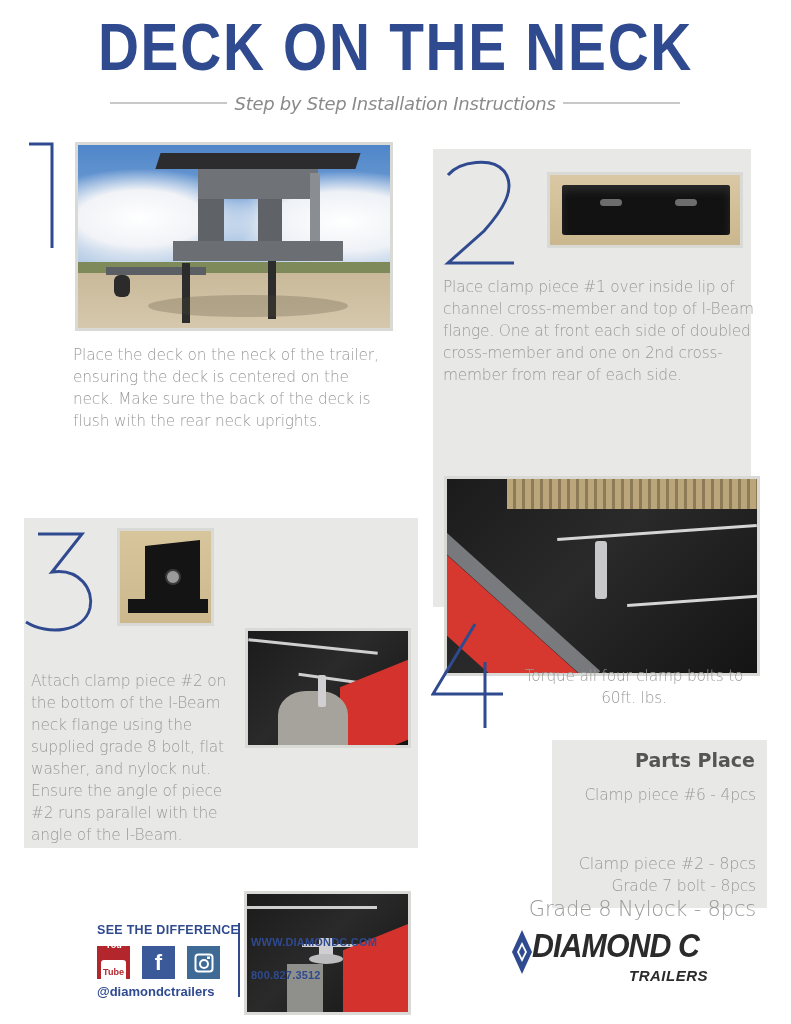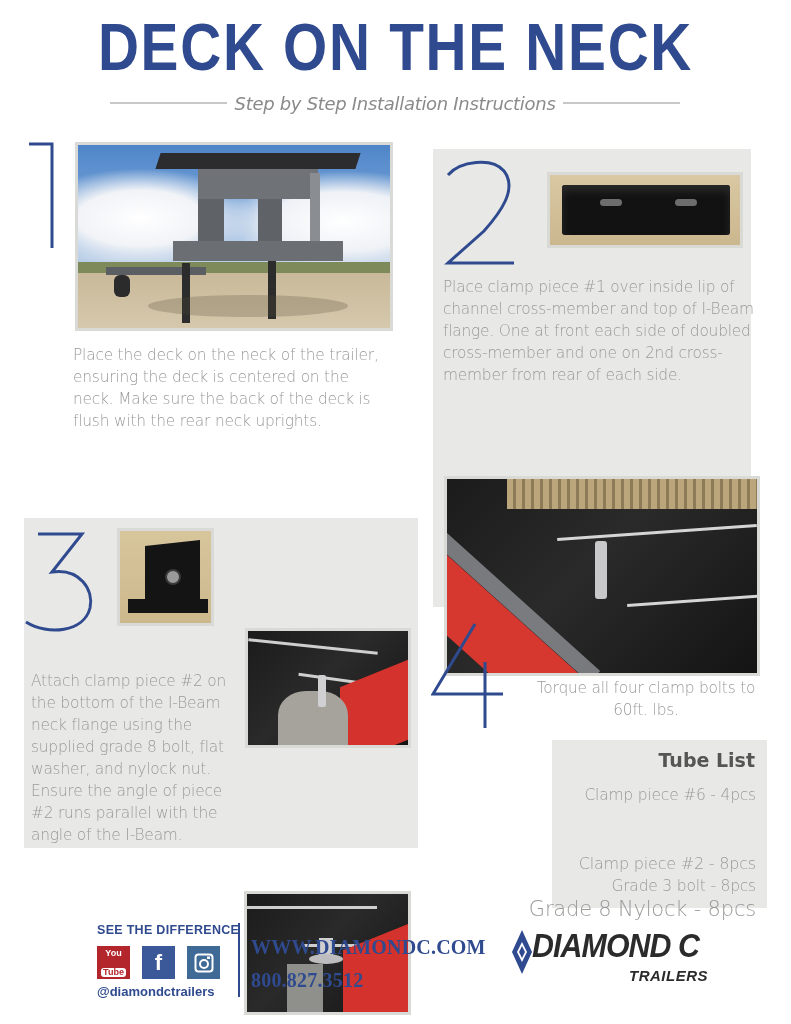--- a/index.html
+++ b/index.html
@@ -40,21 +40,21 @@
         linear-gradient(180deg, #4f86c9 0%, #7aa5d8 40%, #b7cde6 62%);
     }
     .ph-clamp1 { background: linear-gradient(180deg, #d9c8a3 0%, #cbb78e 100%); position: relative; }
     .ph-dark { background: linear-gradient(135deg, #1b1b1b 0%, #2a2a2a 45%, #141414 100%); position: relative; }
     .ph-clamp2 { background: linear-gradient(180deg, #d7c59c 0%, #cdb88d 100%); position: relative; }
 
     
     .see-diff { font-family: "Liberation Sans", sans-serif; font-weight: bold; font-size: 12.5px; color: #2f4a8e; letter-spacing: 0.3px; }
     .handle { font-family: "Liberation Sans", sans-serif; font-weight: bold; font-size: 13px; color: #2f4a8e; }
     .social { width: 33px; height: 33px; display: flex; align-items: center; justify-content: center; color: #ffffff; font-family: "Liberation Sans", sans-serif; font-weight: bold; }
-    .web { font-family: Liberation Serif, serif; font-weight: bold; font-size: 20px; color: #2f4a8e; letter-spacing: 0.2px; }
+    .web { font-family: Liberation Sans, sans-serif; font-weight: bold; font-size: 11px; color: #2f4a8e; letter-spacing: 0.2px; }
     .brand { font-family: "Liberation Sans", sans-serif; font-weight: bold; font-style: italic; color: #2b2b2b; }
   </style>
 </head>
 <body>
 
 <div class="abs title">DECK ON THE NECK</div>
 <div class="abs subtitle-row">
   <div class="subtitle-line"></div>
   <div class="subtitle">Step by Step Installation Instructions</div>
   <div class="subtitle-line"></div>
@@ -133,38 +133,38 @@
     <div class="abs" style="left:72px;top:44px;width:14px;height:18px;background:#cfcfd1;"></div>
     <div class="abs" style="left:62px;top:60px;width:34px;height:10px;background:#bdbdbf;border-radius:50%;"></div>
   </div>
 </div>
 
 <div class="abs" style="left:0;top:0;">
   <svg class="abs" style="left:431px;top:622px;" width="74" height="106" viewBox="0 0 74 106">
     <path d="M44 2 L2 72 H72 M54 40 V106" fill="none" stroke="#2f4a8e" stroke-width="3"></path>
   </svg>
 
-  <p class="abs body-text" style="left:510px;top:661px;width:240px;margin:16px;text-align:center;">Torque all four clamp bolts to 60ft. lbs.</p>
+  <p class="abs body-text" style="left:510px;top:661px;width:240px;margin:4px;text-align:center;">Torque all four clamp bolts to 60ft. lbs.</p>
 </div>
 
 <div class="abs panel" style="left:552px;top:740px;width:215px;height:168px;">
-  <div class="abs" style="right:12px;top:9px;font-family:'DejaVu Sans',sans-serif;font-weight:bold;font-size:19px;color:#555555;">Tube List</div>
+  <div class="abs" style="right:12px;top:9px;font-family:'DejaVu Sans',sans-serif;font-weight:bold;font-size:19px;color:#555555;">Parts Place</div>
   <div class="abs" style="right:11px;top:44px;text-align:right;">
     <div class="body-text" style="font-size:15.5px;line-height:22.5px;white-space:nowrap;">Clamp piece #6 - 4pcs</div>
     <div class="body-text" style="font-size:16px;line-height:22.5px;white-space:nowrap;margin-top:46px;">Clamp piece #2 - 8pcs</div>
-    <div class="body-text" style="font-size:15.5px;line-height:22.5px;white-space:nowrap;">Grade 3 bolt - 8pcs</div>
+    <div class="body-text" style="font-size:15.5px;line-height:22.5px;white-space:nowrap;">Grade 7 bolt - 8pcs</div>
     <div class="body-text" style="font-size:21px;line-height:22.5px;white-space:nowrap;">Grade 8 Nylock - 8pcs</div>
   </div>
 </div>
 
 <div class="abs see-diff" style="left:97px;top:923px;">SEE THE DIFFERENCE</div>
 <div class="abs" style="left:97px;top:946px;display:flex;gap:12px;">
   <div class="social" style="background:#b3262c;flex-direction:column;font-size:9px;line-height:9px;">
     <span>You</span>
-    <span style="background:#ffffff;color:#b3262c;border-radius:3px;padding:0 2px;margin-top:10px;">Tube</span>
+    <span style="background:#ffffff;color:#b3262c;border-radius:3px;padding:8px 2px;margin-top:10px;">Tube</span>
   </div>
   <div class="social" style="background:#3b5998;font-size:22px;">
     <span>f</span>
   </div>
   <div class="social" style="background:#3f6a96;">
     <svg width="20" height="20" viewBox="0 0 20 20">
       <rect x="1.5" y="1.5" width="17" height="17" rx="3" fill="none" stroke="#ffffff" stroke-width="2"></rect>
       <circle cx="10" cy="11" r="4" fill="none" stroke="#ffffff" stroke-width="2"></circle>
       <rect x="13" y="3.5" width="3" height="2.5" fill="#ffffff"></rect>
     </svg>

